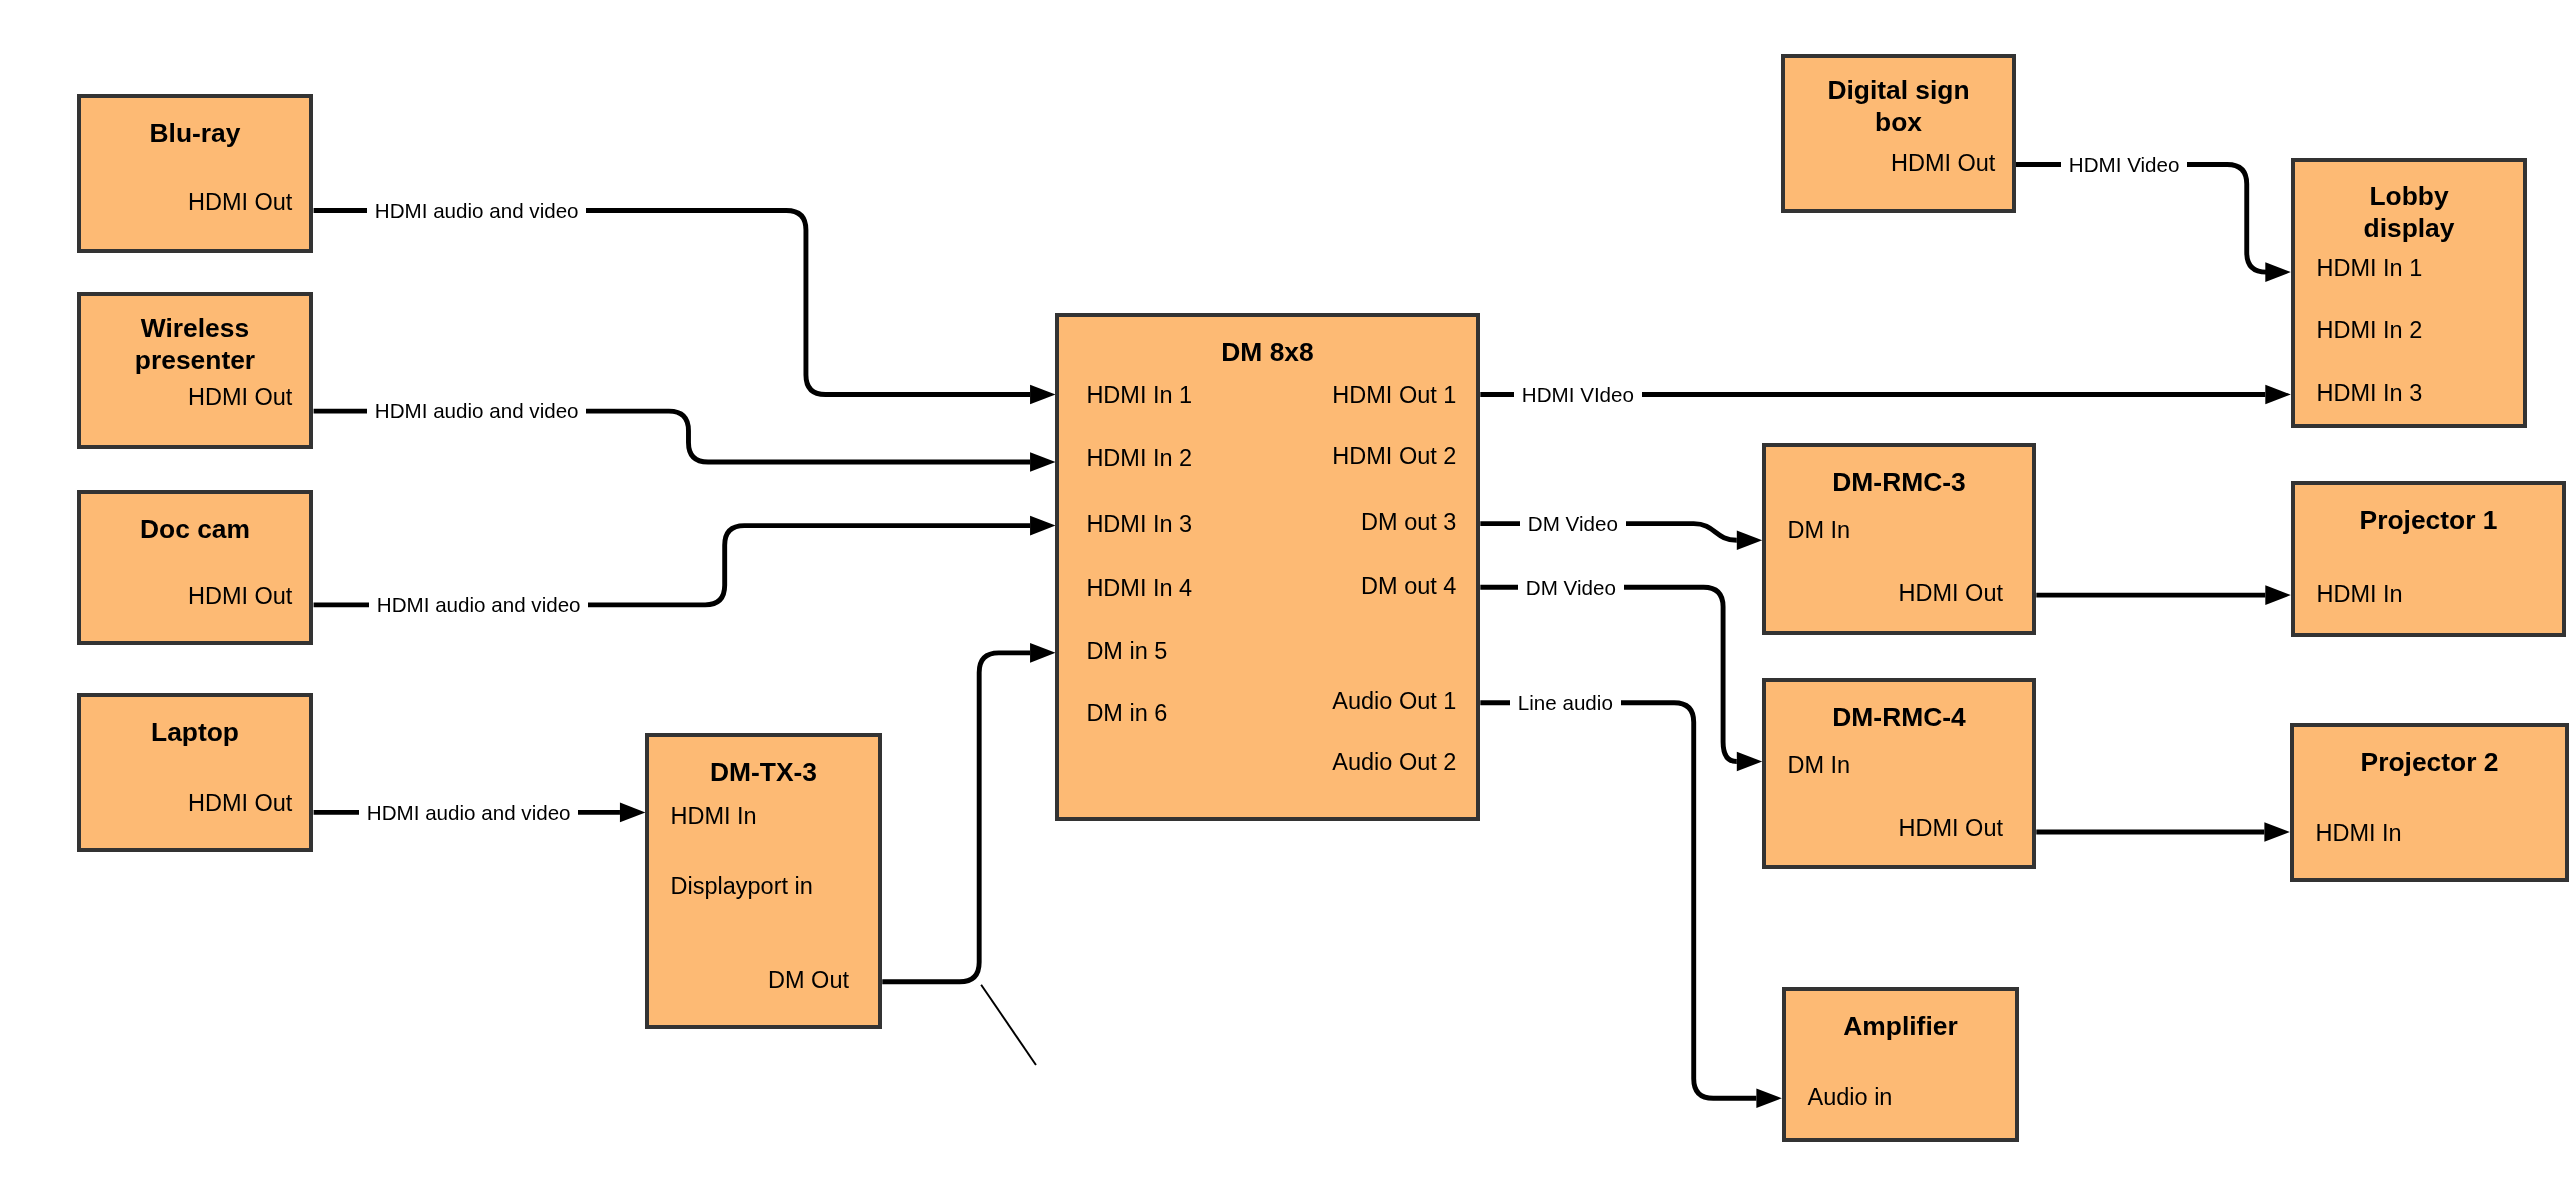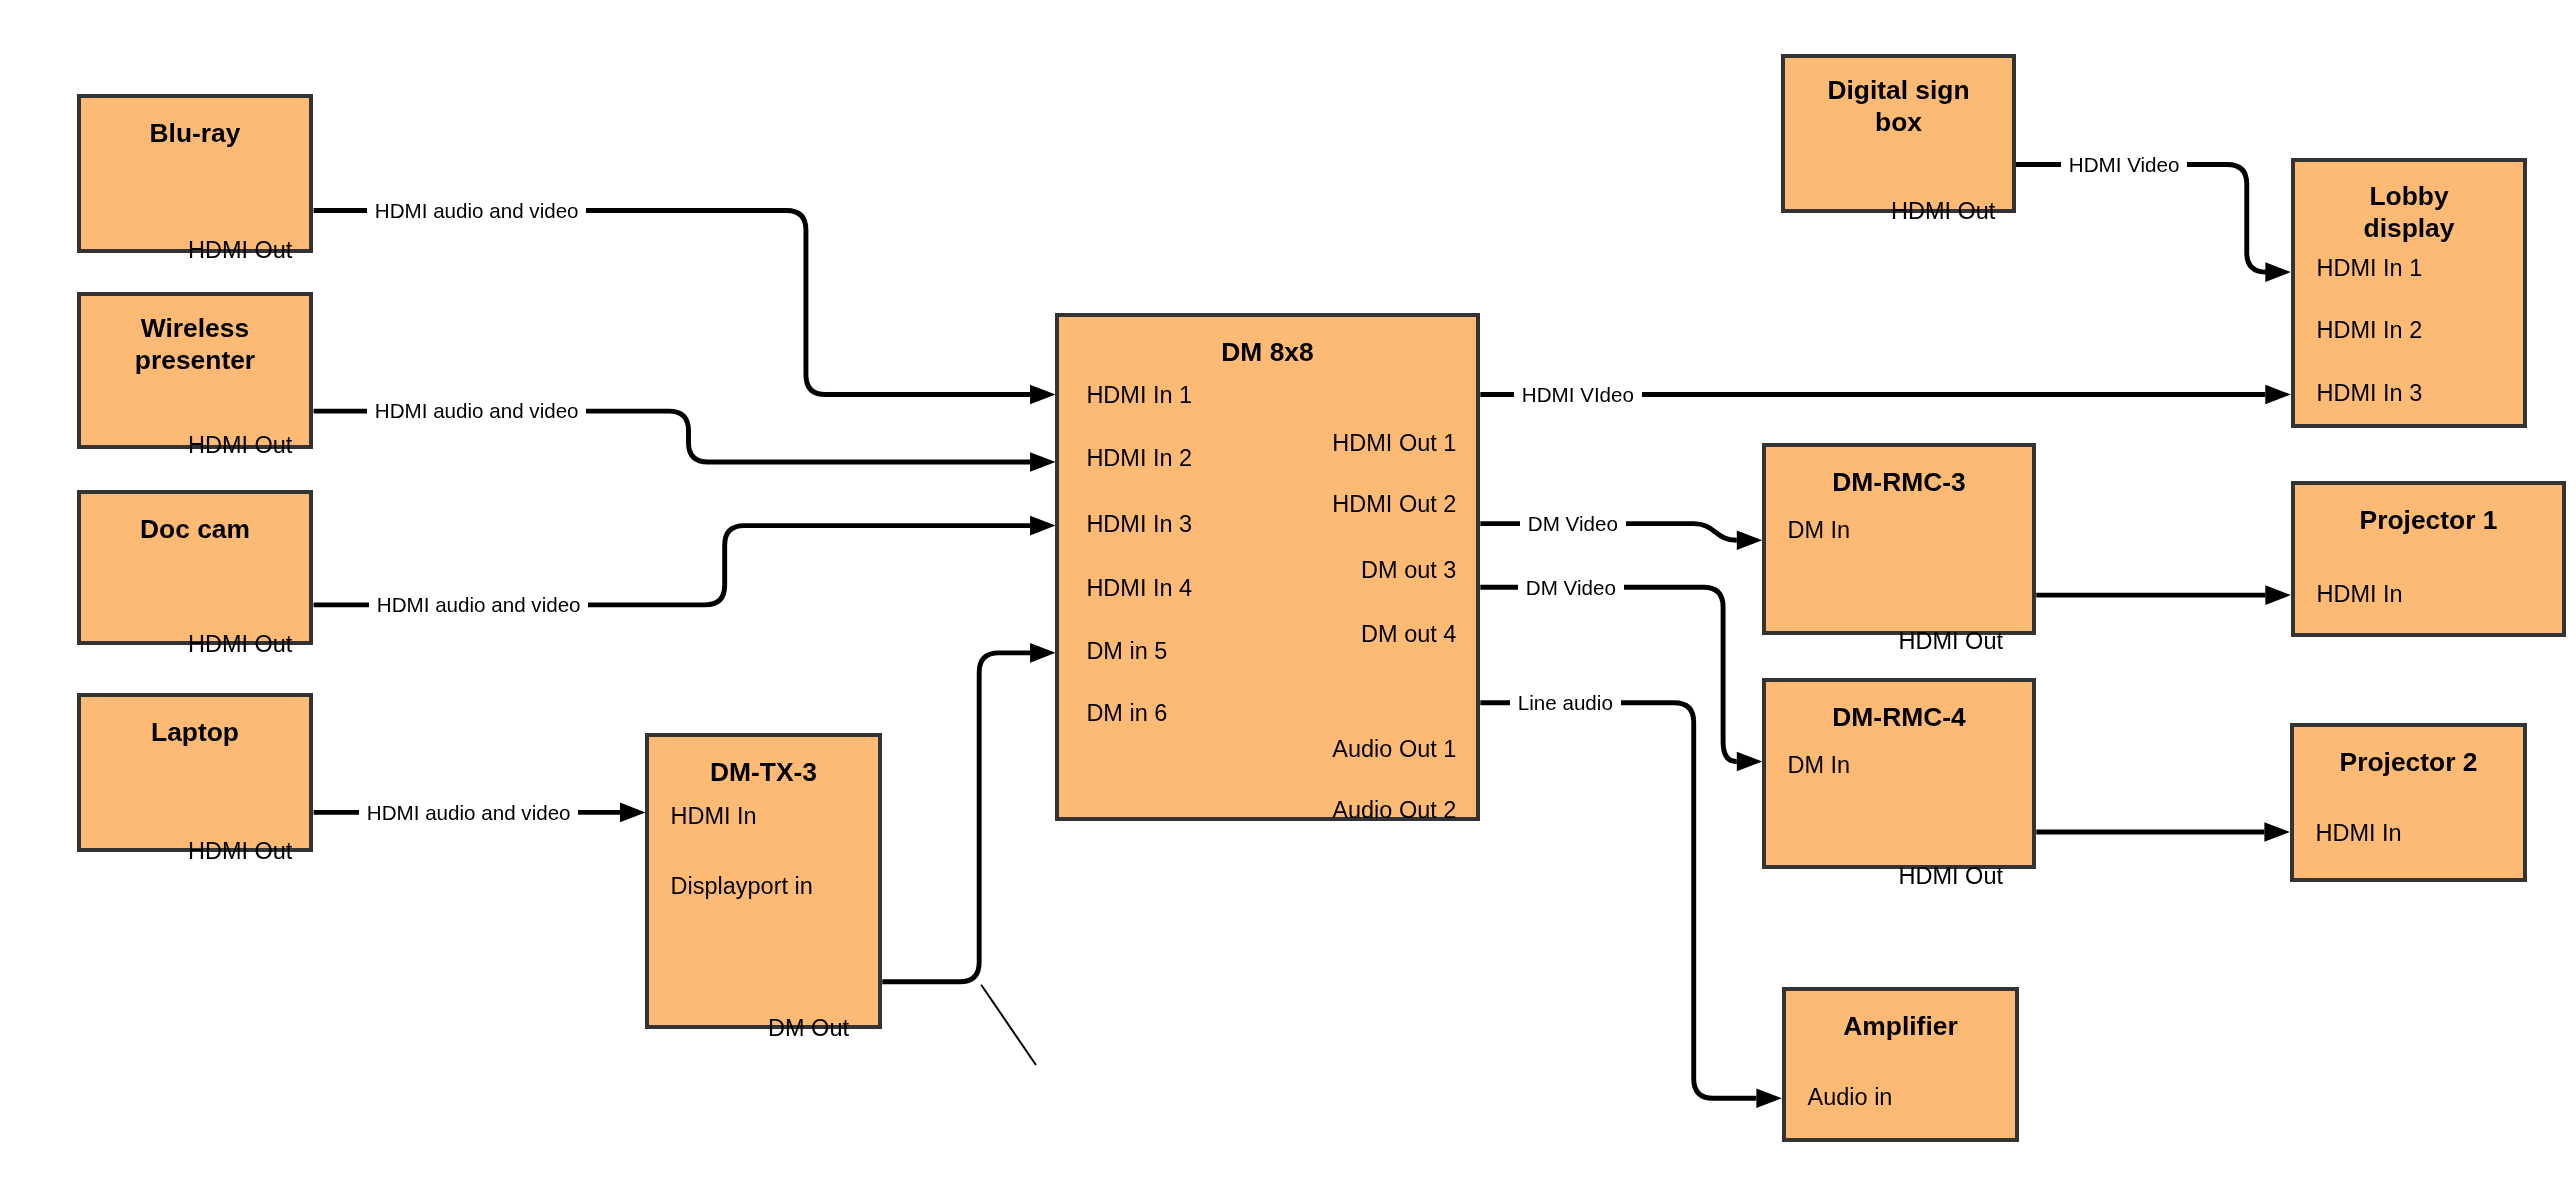--- a/index.html
+++ b/index.html
@@ -28,37 +28,37 @@
     font-size:26.4px;line-height:32px;
     white-space:nowrap;
   }
   .title div{white-space:nowrap;}
   .port{
     position:absolute;
     font-size:23.5px;line-height:27.4px;
     white-space:nowrap;
   }
   .port.pl{left:21.5px;}
-  .port.pr{right:16.6px;text-align:center;margin-top:48px;}
+  .port.pr{right:16.6px;text-align:center;}
   #n-dm8x8 .port.pl{left:27.4px;}
   #n-dm8x8 .port.pr{right:19.6px;}
 
   
   #n-bluray {left:77px;  top:94px;  width:236px; height:159px;}
   #n-wireless{left:77px; top:292px; width:236px; height:157px;}
   #n-doccam {left:77px;  top:490px; width:236px; height:155px;}
   #n-laptop {left:77px;  top:693px; width:236px; height:159px;}
   #n-dmtx1  {left:645px; top:733px; width:237px; height:296px;}
   #n-dm8x8  {left:1055px;top:313px; width:425px; height:508px;}
   #n-sign   {left:1781px;top:54px;  width:235px; height:159px;}
   #n-lobby  {left:2291px;top:158px; width:236px; height:270px;}
   #n-rmc3   {left:1762px;top:443px; width:274px; height:192px;}
   #n-proj1  {left:2291px;top:481px; width:275px; height:156px;}
   #n-rmc4   {left:1762px;top:678px; width:274px; height:191px;}
-  #n-proj2  {left:2290px;top:723px; width:237px; height:159px;}
+  #n-proj2  {left:2290px;top:723px; width:279px; height:159px;}
   #n-amp    {left:1782px;top:987px;width:237px; height:155px;}
 
   .elabel{
     position:absolute;
     background:#ffffff;
     font-size:20.6px;line-height:25.5px;
     white-space:nowrap;
     padding:0 7.8px;
     text-align:center;
   }

